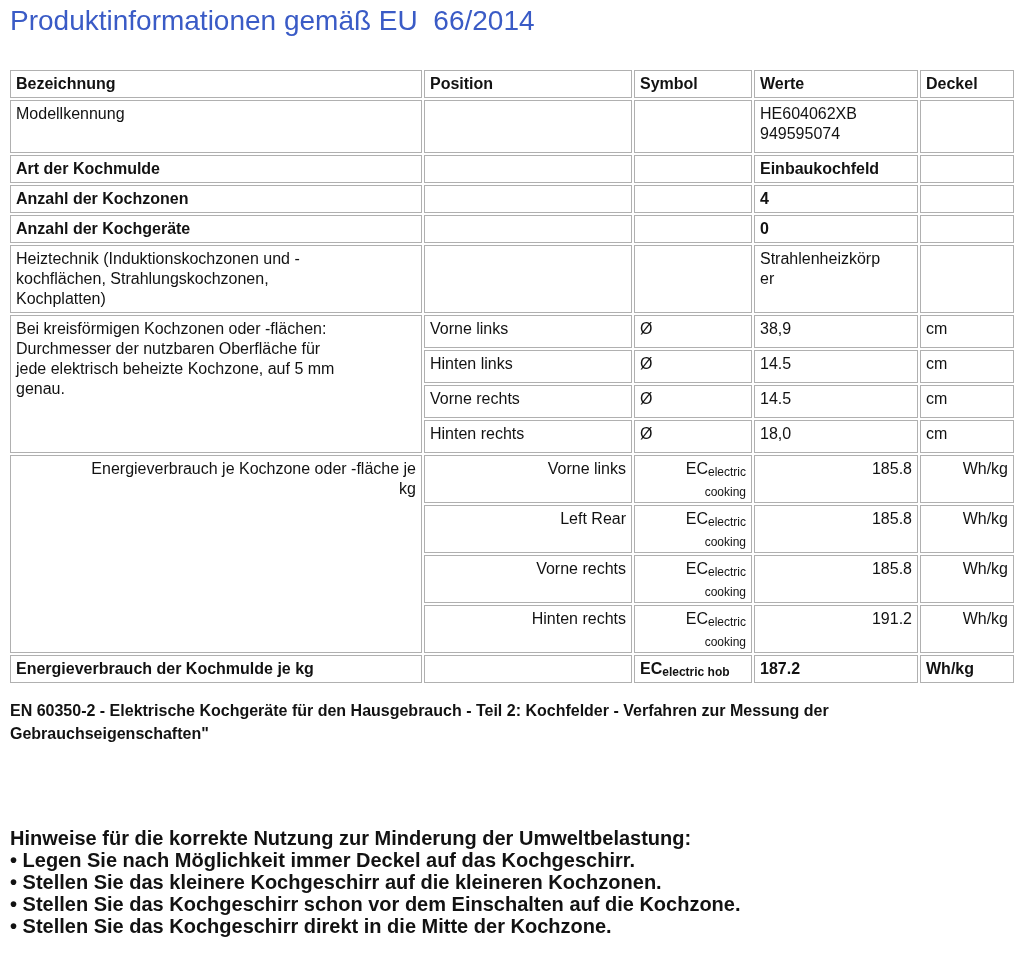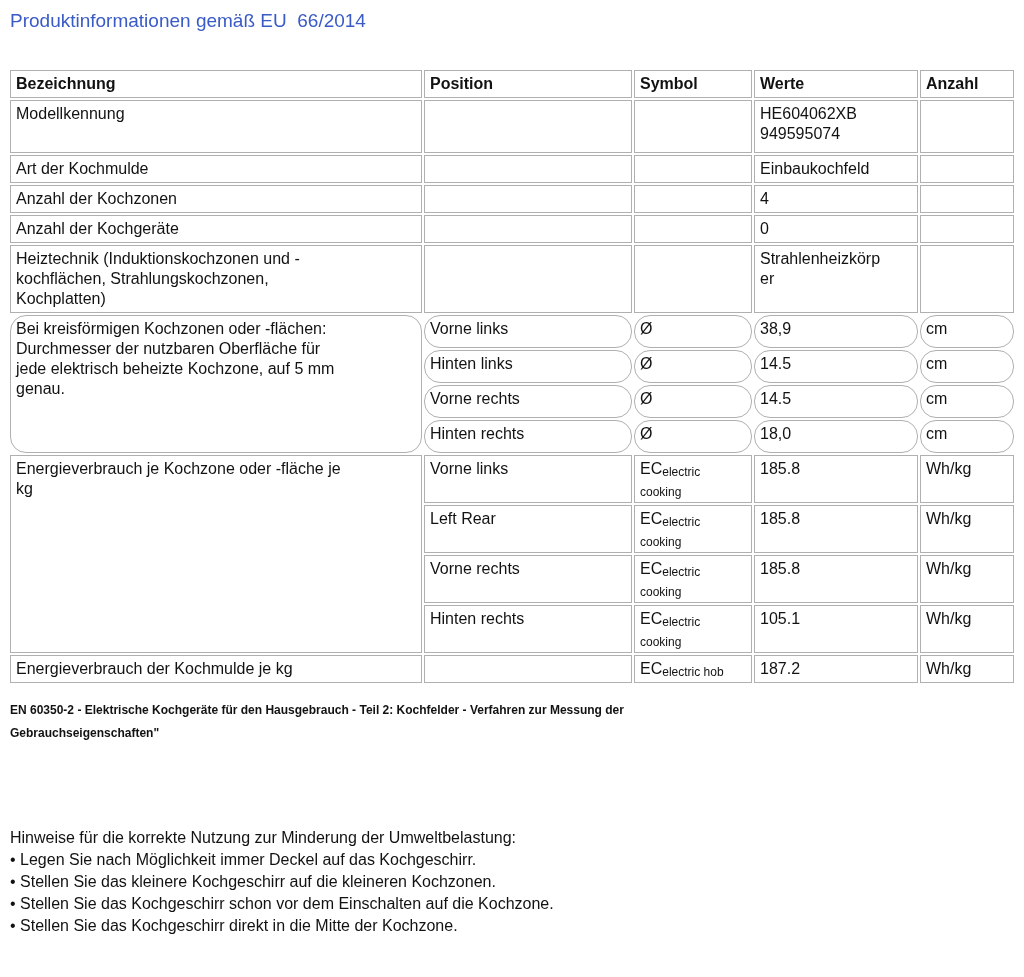--- a/index.html
+++ b/index.html
@@ -4,21 +4,21 @@
 <style>
   html,body{margin:0;padding:0;background:#ffffff;}
   body{
     width:1024px;height:977px;overflow:hidden;
     font-family:"Liberation Sans","DejaVu Sans",sans-serif;
     color:#121212;
   }
   .page{padding:4px 8px 0 8px;}
   .page-title{
     color:#3a5bc6;
-    font-size:19px;
+    font-size:28px;
     font-weight:normal;
     margin:3px 0 0 2px;
     line-height:28px;
   }
   table.product{
     border-collapse:separate;
     border-spacing:2px;
     table-layout:fixed;
     width:1008px;
     margin-top:33px;
@@ -30,43 +30,43 @@
     text-align:left;
     padding:3px 5px;
     font-size:16px;
     line-height:20px;
     white-space:pre-line;
     box-sizing:border-box;
     overflow:hidden;
     word-wrap:break-word;
   }
   table.product th{font-weight:bold;height:20px;}
-  tr.r-std  td{height:18px;}
+  tr.r-std  td{height:18px;font-weight:bold;}
   tr.r-model td{height:53px;margin-left:40px;}
   tr.r-heiz td{height:64px;}
-  tr.r-circ td{height:33px;border-radius:16px;}
-  tr.r-energy td{height:46px;}
+  tr.r-circ td{height:33px;}
+  tr.r-energy td{height:46px;text-align:right;}
   .sym-sub{
     font-size:12px;
     line-height:16px;
     position:relative;
     top:2px;
   }
   .standard{
     font-weight:bold;
-    font-size:12px;
+    font-size:16px;
     line-height:23px;
     margin:14px 0 0 2px;
     white-space:pre-line;
   }
   .hints{margin:82px 0 0 2px;}
   .hints p{
     margin:0;
-    font-weight:normal;
-    font-size:16px;
+    font-weight:bold;
+    font-size:20px;
     line-height:22px;
   }
 </style>
 </head>
 <body>
 
 <div class="page">
 
   <h1 class="page-title">Produktinformationen gemäß EU&nbsp; 66/2014</h1>
 
@@ -77,21 +77,21 @@
       <col style="width:118px">
       <col style="width:164px">
       <col style="width:94px">
     </colgroup>
     <thead>
       <tr>
         <th>Bezeichnung</th>
         <th>Position</th>
         <th>Symbol</th>
         <th>Werte</th>
-        <th>Anzahl</th>
+        <th>Deckel</th>
       </tr>
     </thead>
     <tbody>
 
       <tr class="r-model">
         <td>Modellkennung</td>
         <td></td>
         <td></td>
         <td>HE604062XB
 949595074</td>
@@ -182,21 +182,21 @@
         <td>Vorne rechts</td>
         <td><span>EC</span><span class="sym-sub">electric
 cooking</span></td>
         <td>185.8</td>
         <td>Wh/kg</td>
       </tr>
       <tr class="r-energy">
         <td>Hinten rechts</td>
         <td><span>EC</span><span class="sym-sub">electric
 cooking</span></td>
-        <td>105.1</td>
+        <td>191.2</td>
         <td>Wh/kg</td>
       </tr>
 
       <tr class="r-std">
         <td>Energieverbrauch der Kochmulde je kg</td>
         <td></td>
         <td><span>EC</span><span class="sym-sub">electric hob</span></td>
         <td>187.2</td>
         <td>Wh/kg</td>
       </tr>

